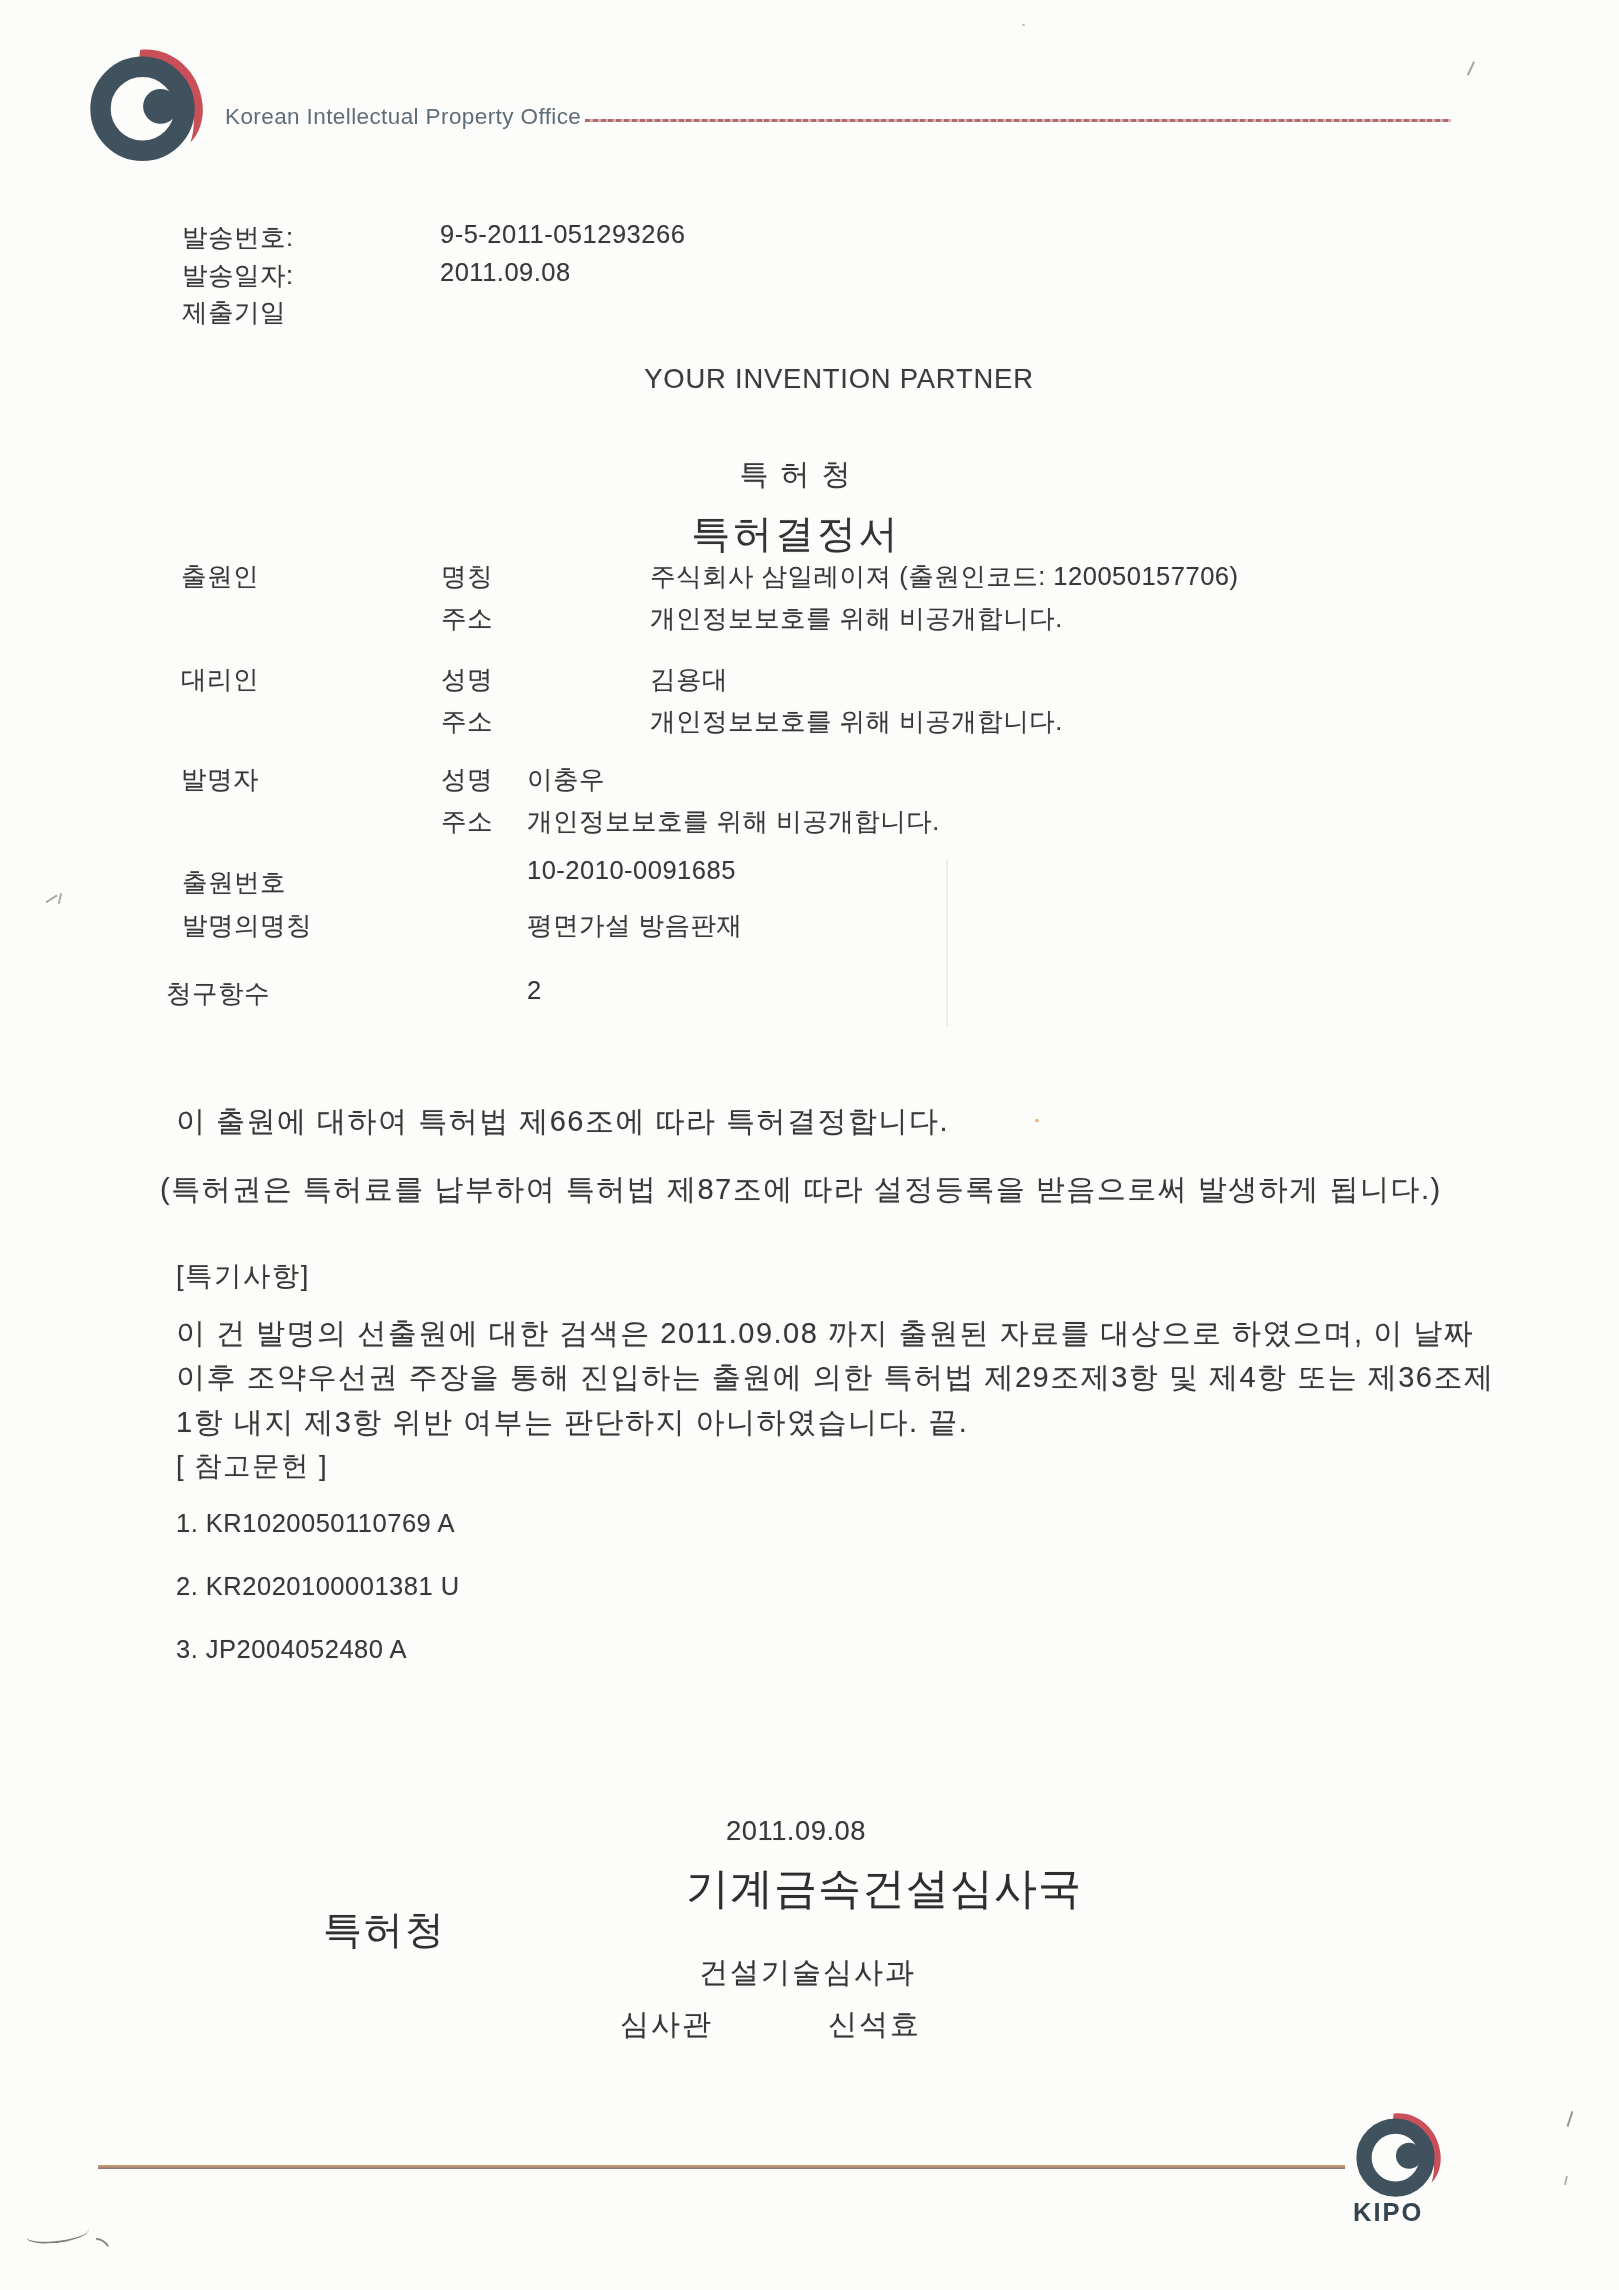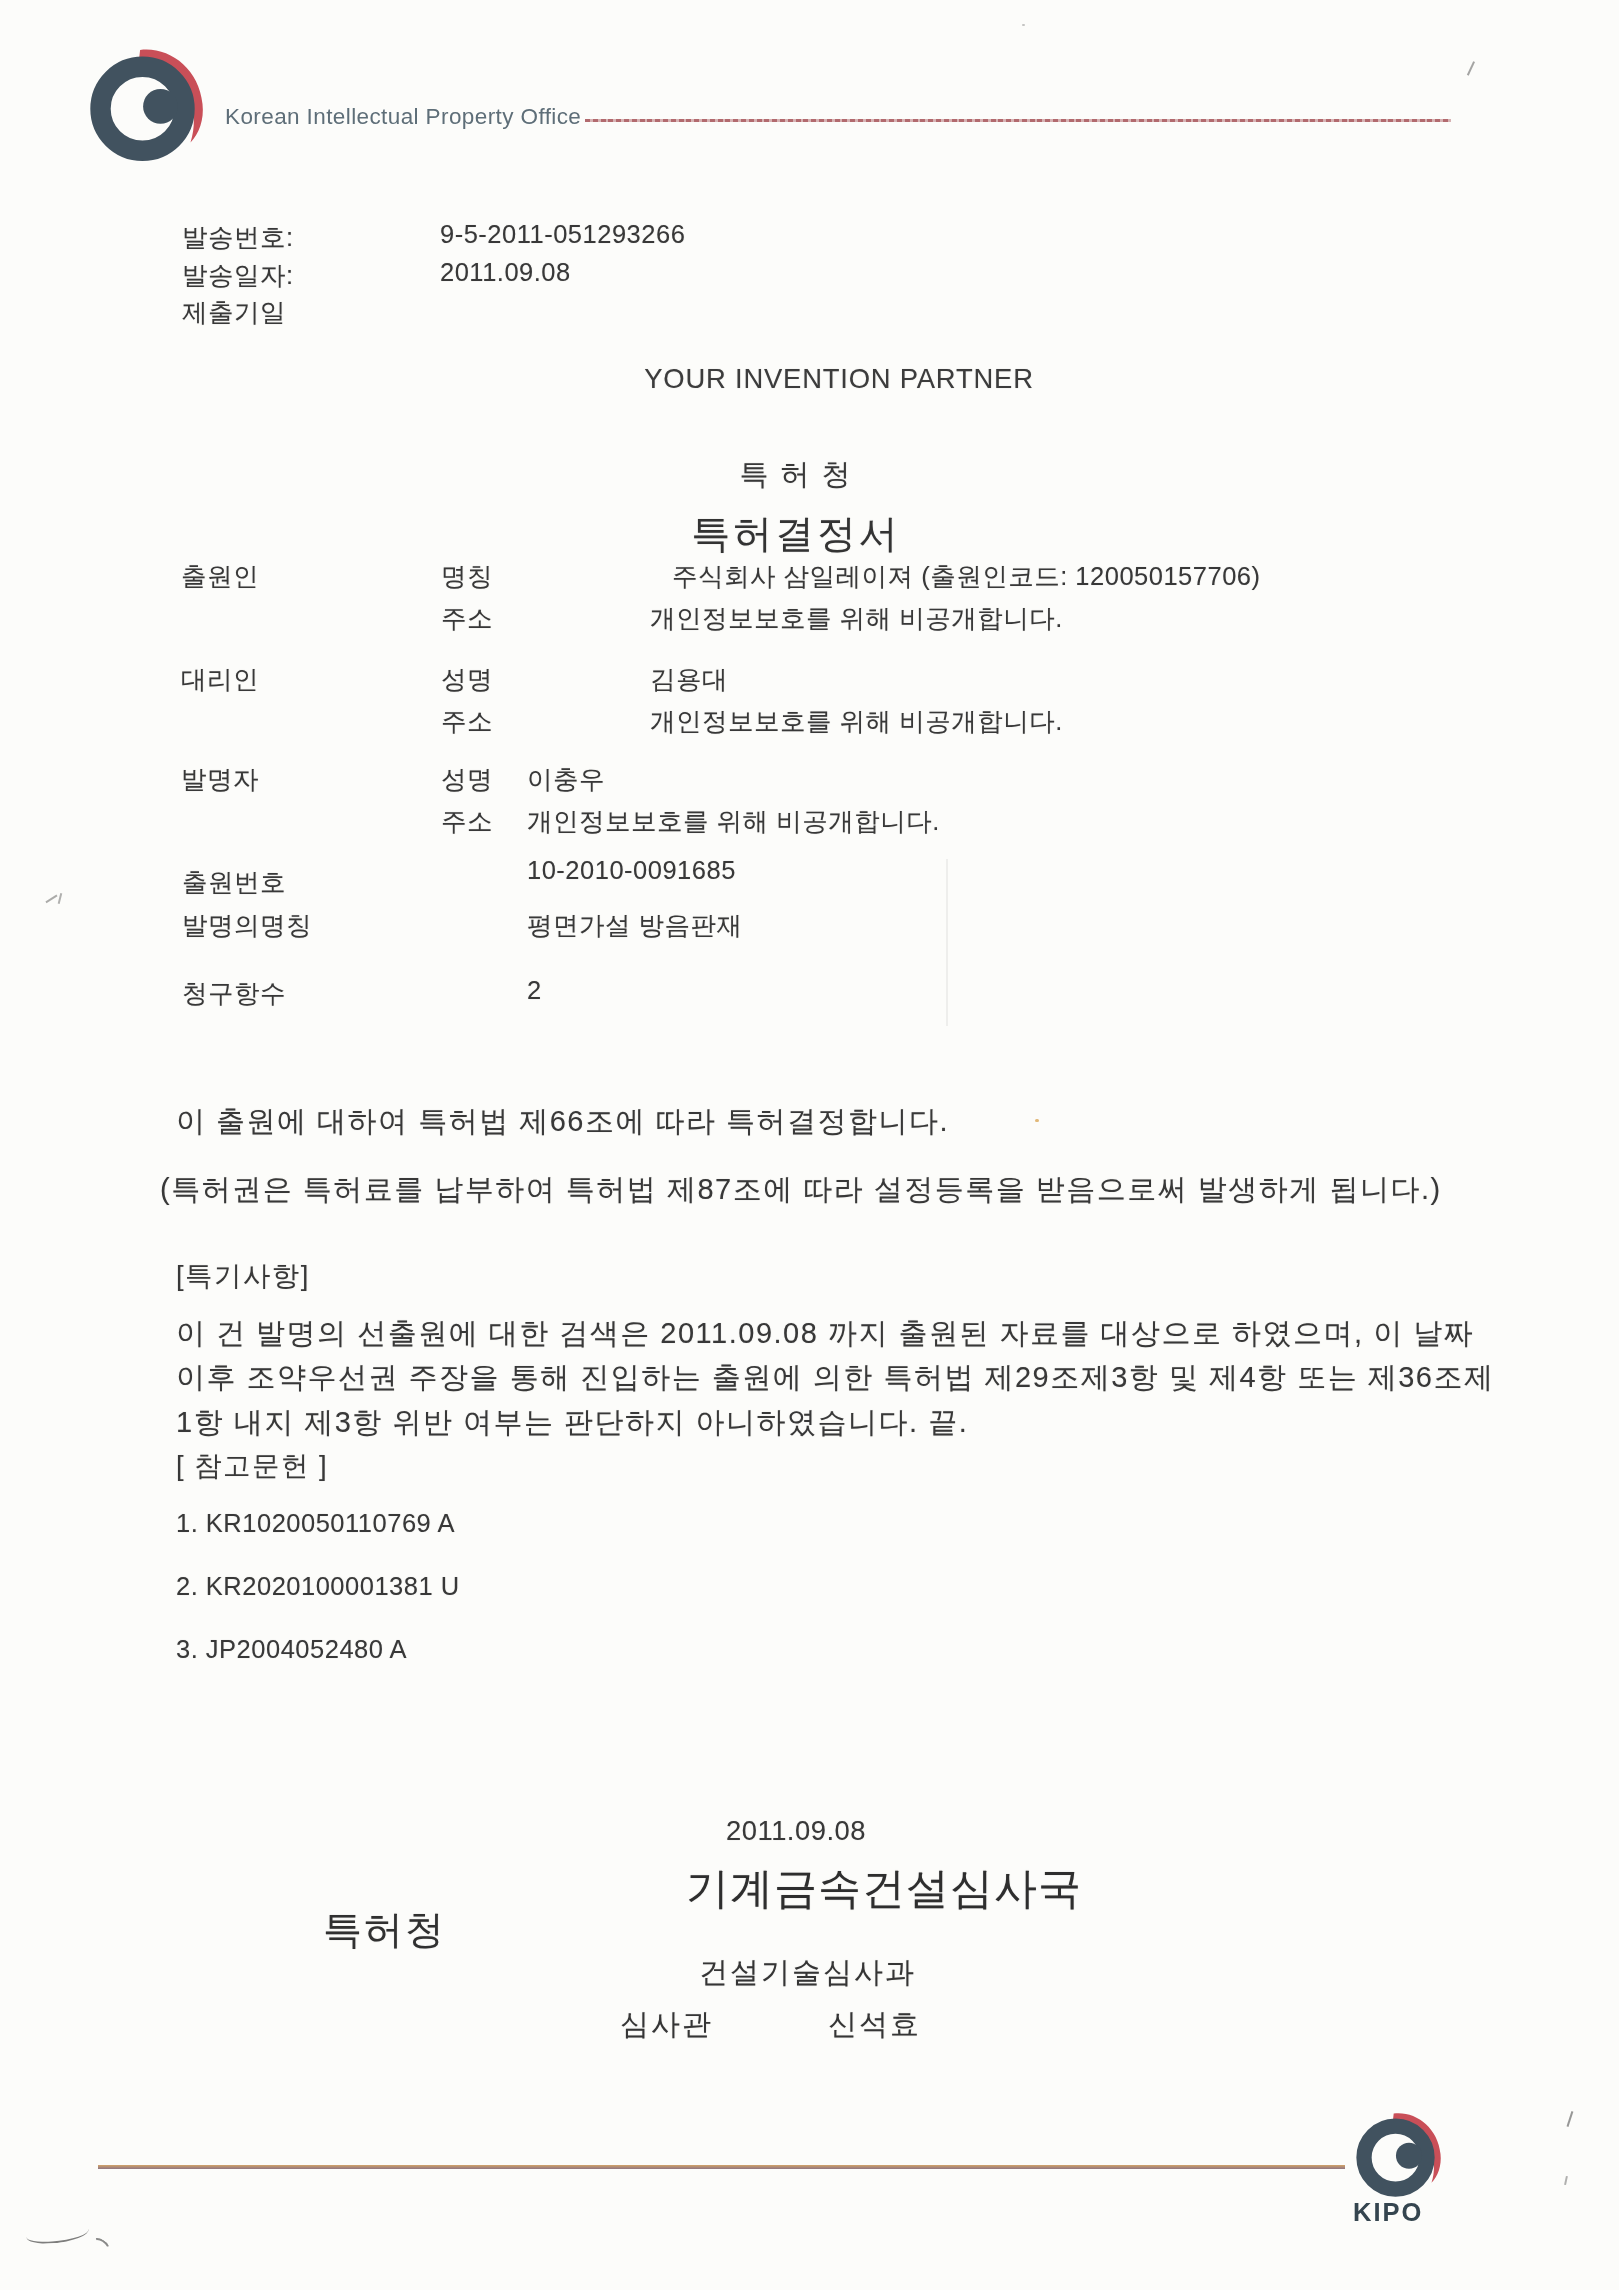--- a/index.html
+++ b/index.html
@@ -46,41 +46,41 @@
   <div class="abs t" style="left:182px; top:258px;">발송일자:</div>
   <div class="abs t" style="left:440px; top:258px;">2011.09.08</div>
   <div class="abs t" style="left:182px; top:295px;">제출기일</div>
 
   <div class="abs center-wrap slogan" style="top:363px;padding-left:43px;">YOUR INVENTION PARTNER</div>
   <div class="abs center-wrap office-title" style="top:455px;">특 허 청</div>
   <div class="abs center-wrap doc-title" style="top:507px;">특허결정서</div>
 
   <div class="abs t" style="left:181px; top:559px;">출원인</div>
   <div class="abs t" style="left:441px; top:559px;">명칭</div>
-  <div class="abs t" style="left:672px; top:559px;text-align:center;">주식회사 삼일레이져 (출원인코드: 120050157706)</div>
+  <div class="abs t" style="left:650px; top:559px;text-align:center;">주식회사 삼일레이져 (출원인코드: 120050157706)</div>
   <div class="abs t" style="left:441px; top:601px;">주소</div>
   <div class="abs t" style="left:650px; top:601px;">개인정보보호를 위해 비공개합니다.</div>
 
   <div class="abs t" style="left:181px; top:662px;">대리인</div>
   <div class="abs t" style="left:441px; top:662px;">성명</div>
   <div class="abs t" style="left:650px; top:662px;">김용대</div>
   <div class="abs t" style="left:441px; top:704px;">주소</div>
   <div class="abs t" style="left:650px; top:704px;">개인정보보호를 위해 비공개합니다.</div>
 
   <div class="abs t" style="left:181px; top:762px;">발명자</div>
   <div class="abs t" style="left:441px; top:762px;">성명</div>
   <div class="abs t" style="left:527px; top:762px;">이충우</div>
   <div class="abs t" style="left:441px; top:804px;">주소</div>
   <div class="abs t" style="left:527px; top:804px;">개인정보보호를 위해 비공개합니다.</div>
 
   <div class="abs t" style="left:182px; top:865px;">출원번호</div>
   <div class="abs t" style="left:527px; top:856px;">10-2010-0091685</div>
   <div class="abs t" style="left:182px; top:908px;">발명의명칭</div>
   <div class="abs t" style="left:527px; top:908px;">평면가설 방음판재</div>
-  <div class="abs t" style="left:182px; top:976px;">청구항수</div>
+  <div class="abs t" style="left:166px; top:976px;">청구항수</div>
   <div class="abs t" style="left:527px; top:976px;">2</div>
 
   <div class="abs body-t" style="left:176px; top:1102px;">이 출원에 대하여 특허법 제66조에 따라 특허결정합니다.</div>
   <div class="abs body-t" style="left:160px; top:1170px;">(특허권은 특허료를 납부하여 특허법 제87조에 따라 설정등록을 받음으로써 발생하게 됩니다.)</div>
 
   <div class="abs body-t" style="left:176px; top:1258px; font-size:27.4px;">[특기사항]</div>
   <div class="abs body-t" style="left:176px; top:1314px;">이 건 발명의 선출원에 대한 검색은 2011.09.08 까지 출원된 자료를 대상으로 하였으며, 이 날짜</div>
   <div class="abs body-t" style="left:176px; top:1358px;">이후 조약우선권 주장을 통해 진입하는 출원에 의한 특허법 제29조제3항 및 제4항 또는 제36조제</div>
   <div class="abs body-t" style="left:176px; top:1403px;">1항 내지 제3항 위반 여부는 판단하지 아니하였습니다. 끝.</div>
 

